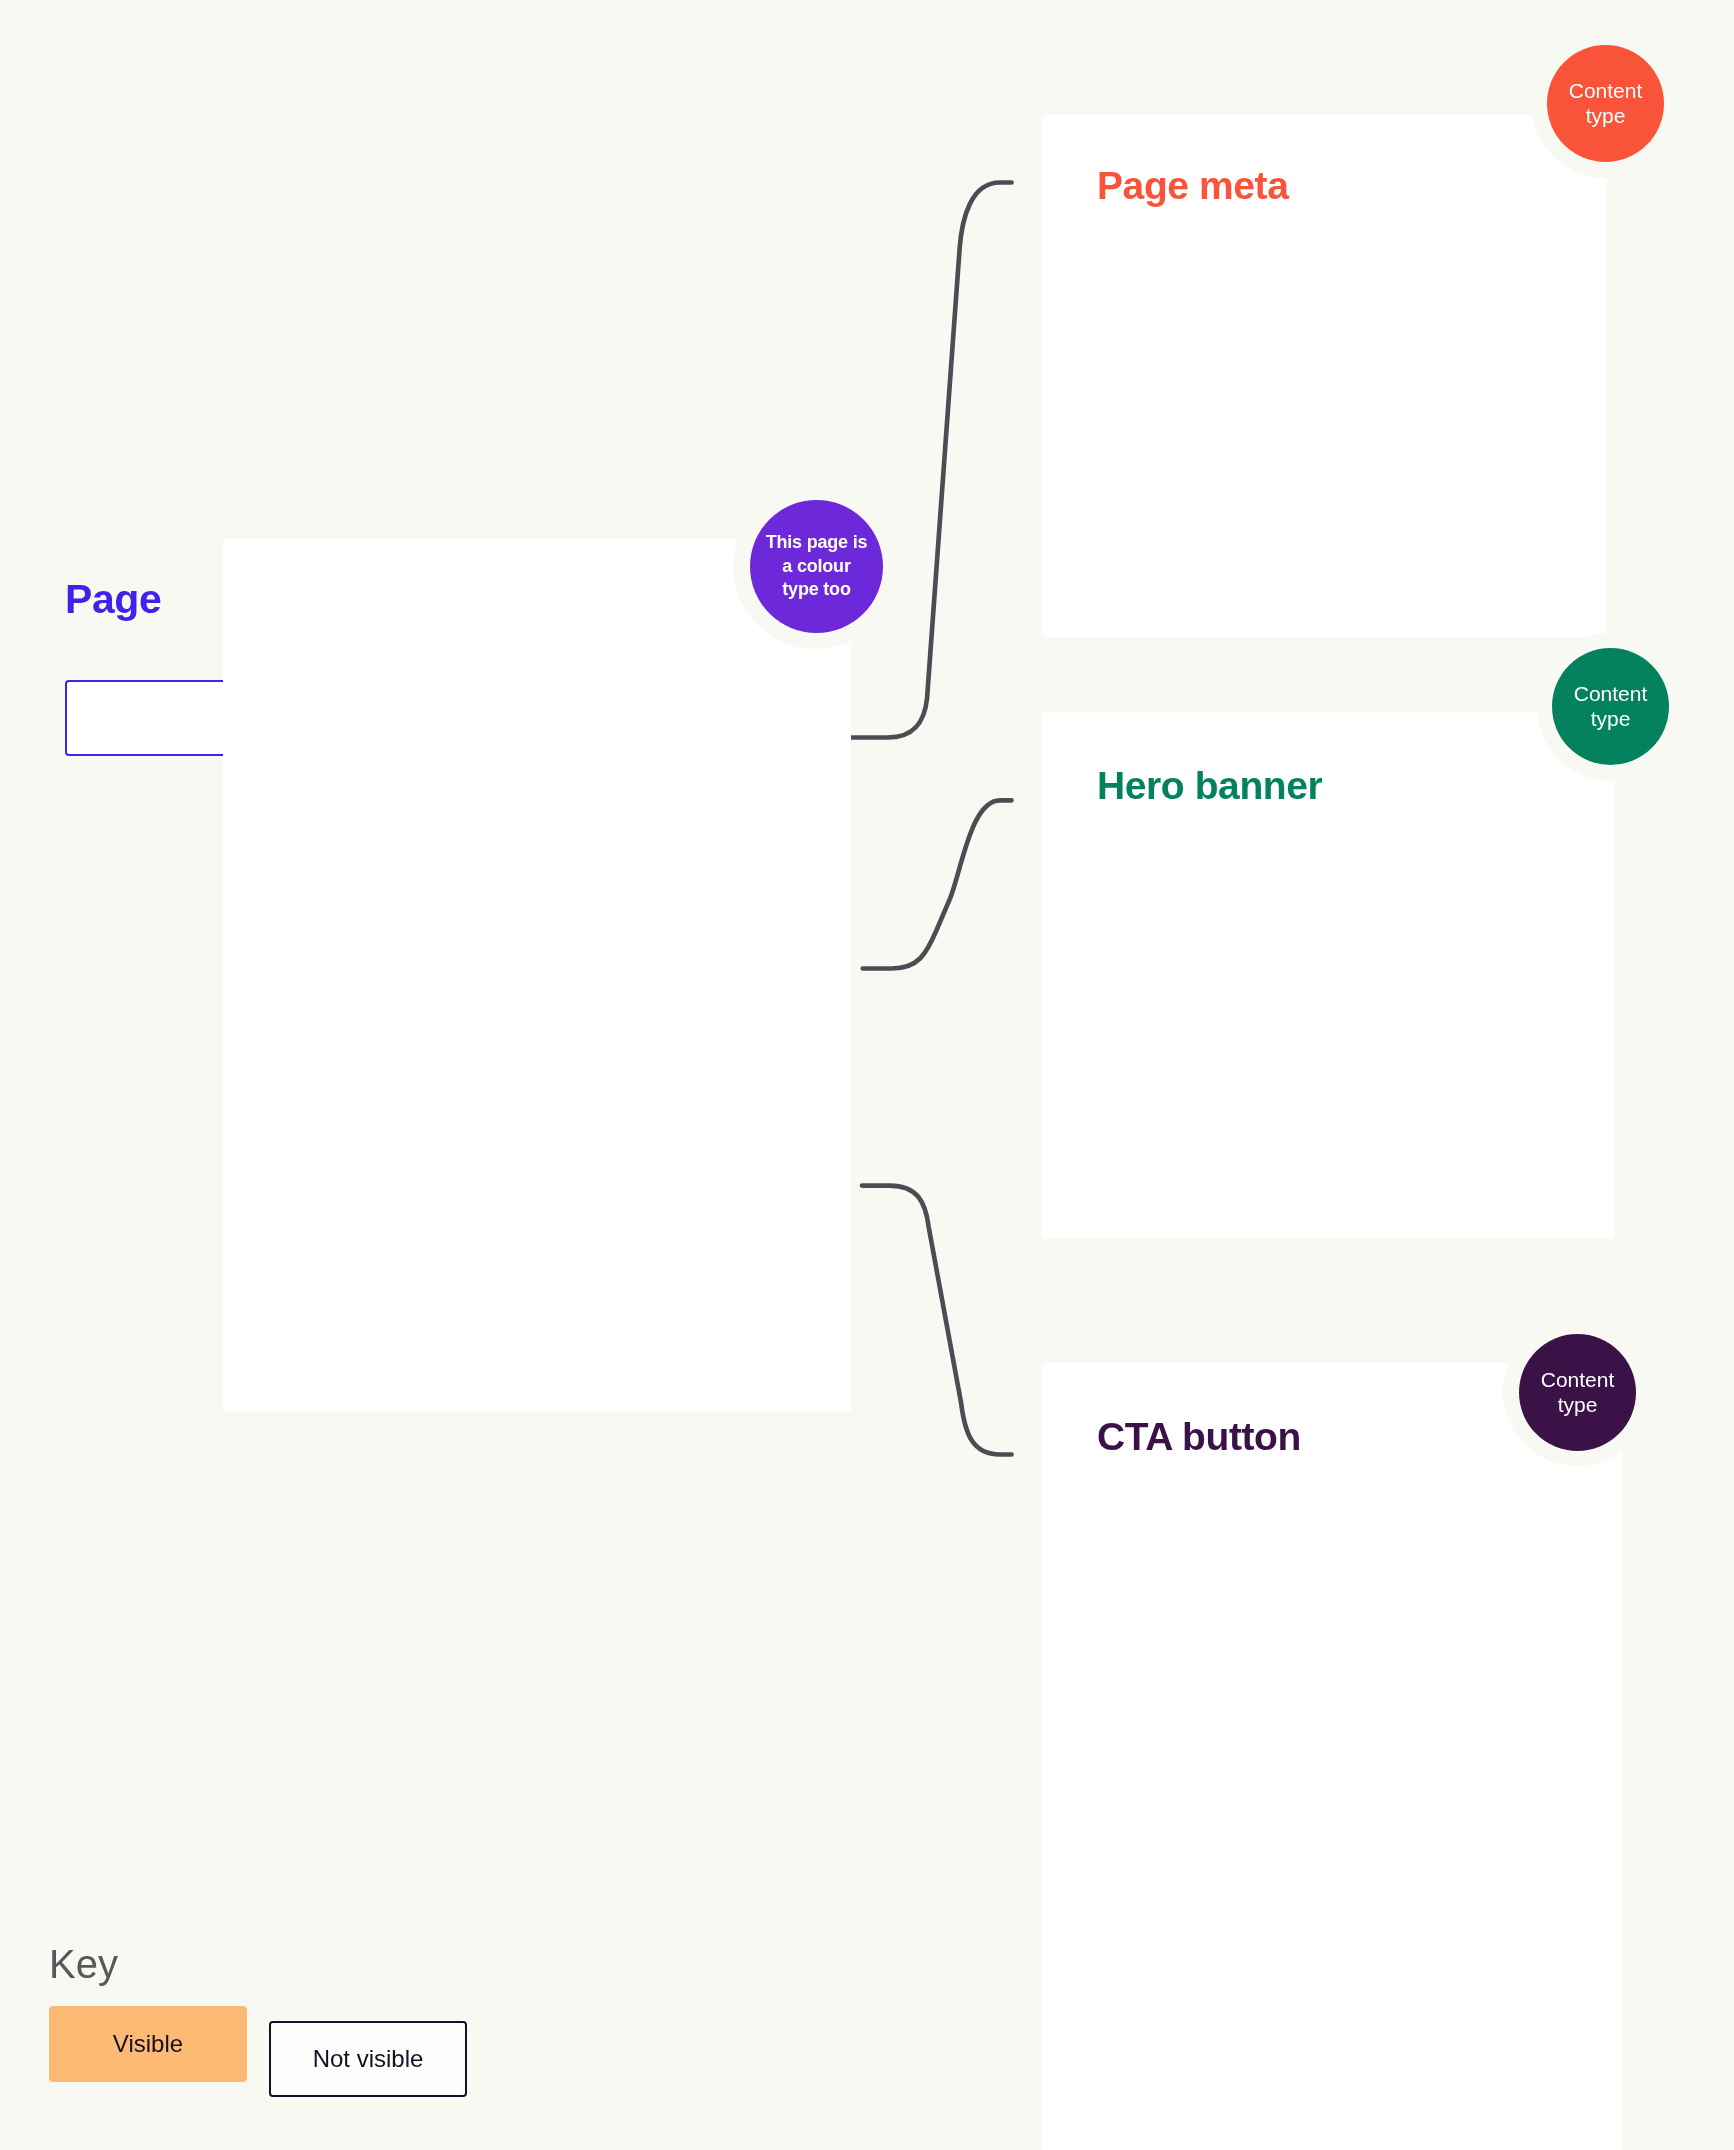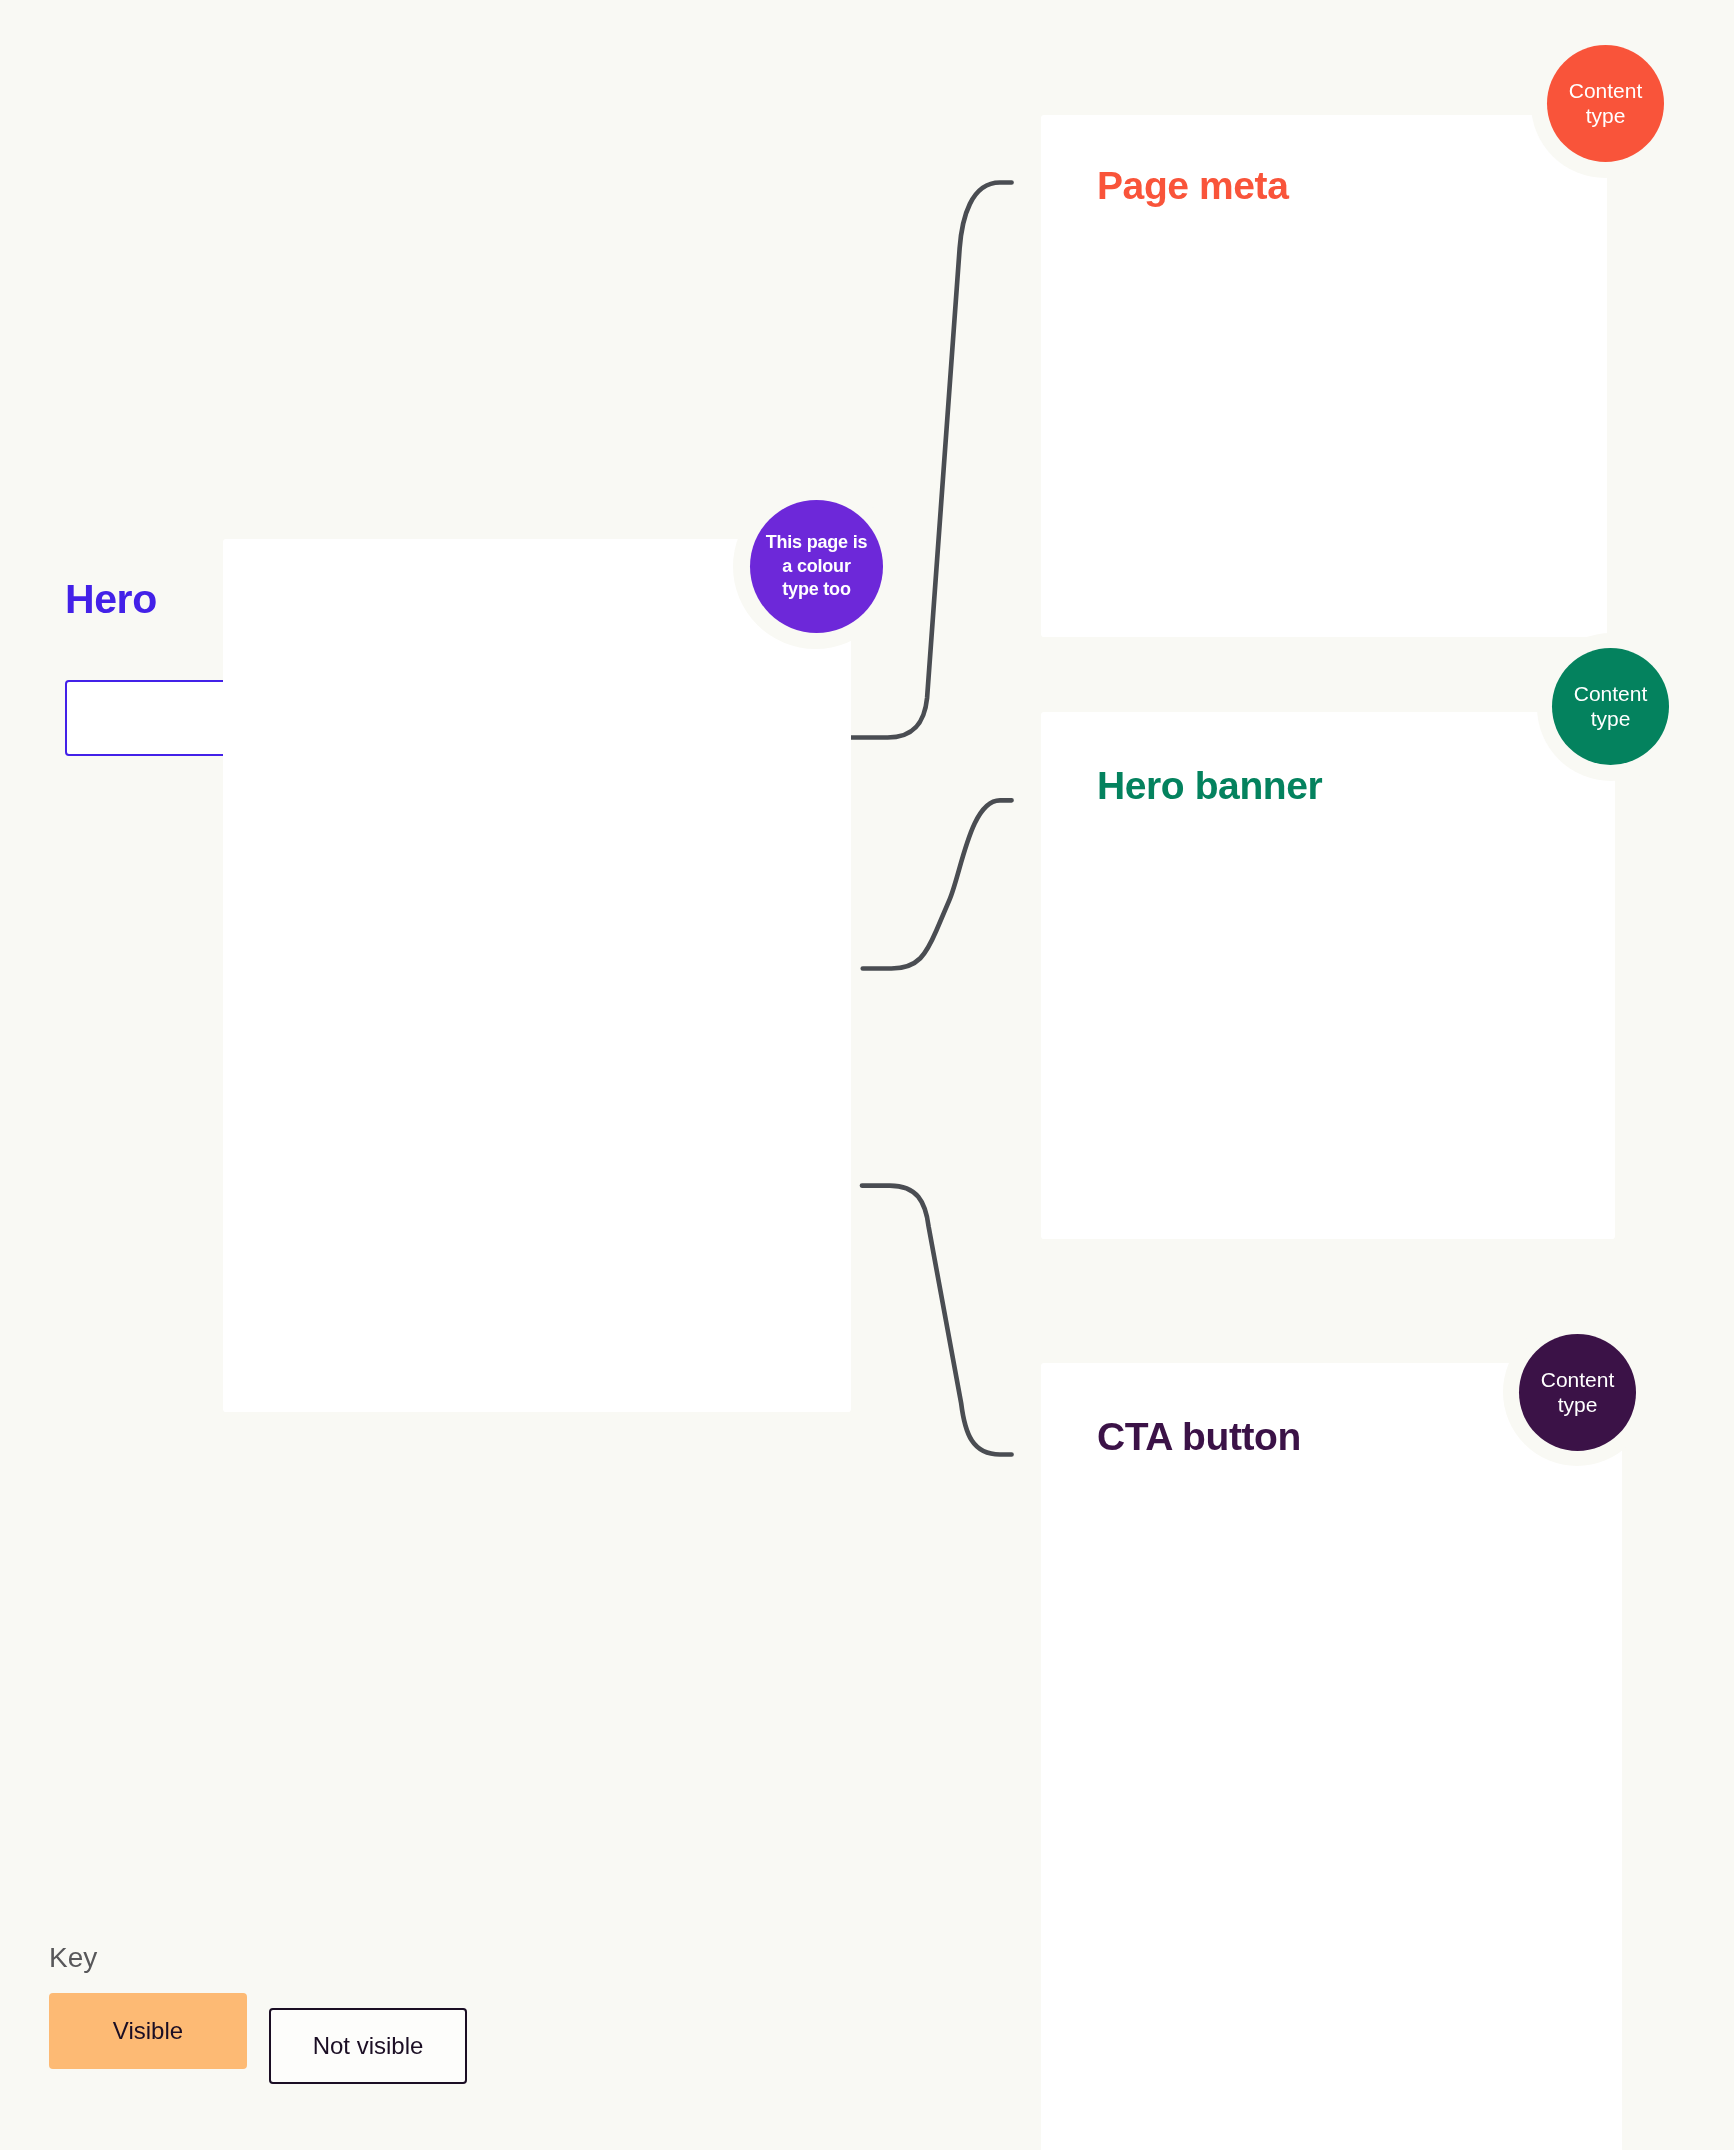--- a/index.html
+++ b/index.html
@@ -149,21 +149,21 @@
   .badge span { display: block; padding: 0 4.7px; }
 
   
   #key {
     position: absolute;
     left: 49px;
     top: 1942px;
     z-index: 3;
   }
   #key-label {
-    font-size: 28px;
+    font-size: 40px;
     color: #58585A;
     margin-bottom: 19.4px;
   }
   #key-swatches { display: flex; gap: 22px; }
   .swatch {
     box-sizing: border-box;
     width: 198px;
     height: 76px;
     border-radius: 3.9px;
     display: flex;
@@ -181,21 +181,21 @@
 
 <div id="canvas">
 
   <svg id="connectors" viewBox="0 0 2237 2774" width="1734" height="2151">
     <path d="M1098,951 L1145,951 C1180,951 1193,930 1196,900 L1238,320 C1241,280 1253,235 1290,235 L1305,235" fill="none" stroke="#4A4D52" stroke-width="6" stroke-linecap="round"></path>
     <path d="M1113,1249 L1150,1249 C1185,1249 1195,1230 1208,1200 L1225,1160 C1240,1125 1252,1032 1290,1032 L1305,1032" fill="none" stroke="#4A4D52" stroke-width="6" stroke-linecap="round"></path>
     <path d="M1112,1529 L1148,1529 C1183,1529 1194,1550 1198,1582 L1240,1810 C1245,1850 1255,1876 1290,1876 L1305,1876" fill="none" stroke="#4A4D52" stroke-width="6" stroke-linecap="round"></path>
   </svg>
 
   <div class="card" id="page-card"></div>
-  <div class="card-title" id="page-title">Hero</div>
+  <div class="card-title" id="page-title">Page</div>
   <div class="field-list" id="page-fields">
     <div class="field not-visible nv-purple">
       <span>Page meta</span>
     </div>
     <div class="field">
       <span>Nav</span>
     </div>
     <div class="field">
       <span>Hero banner</span>
     </div>

